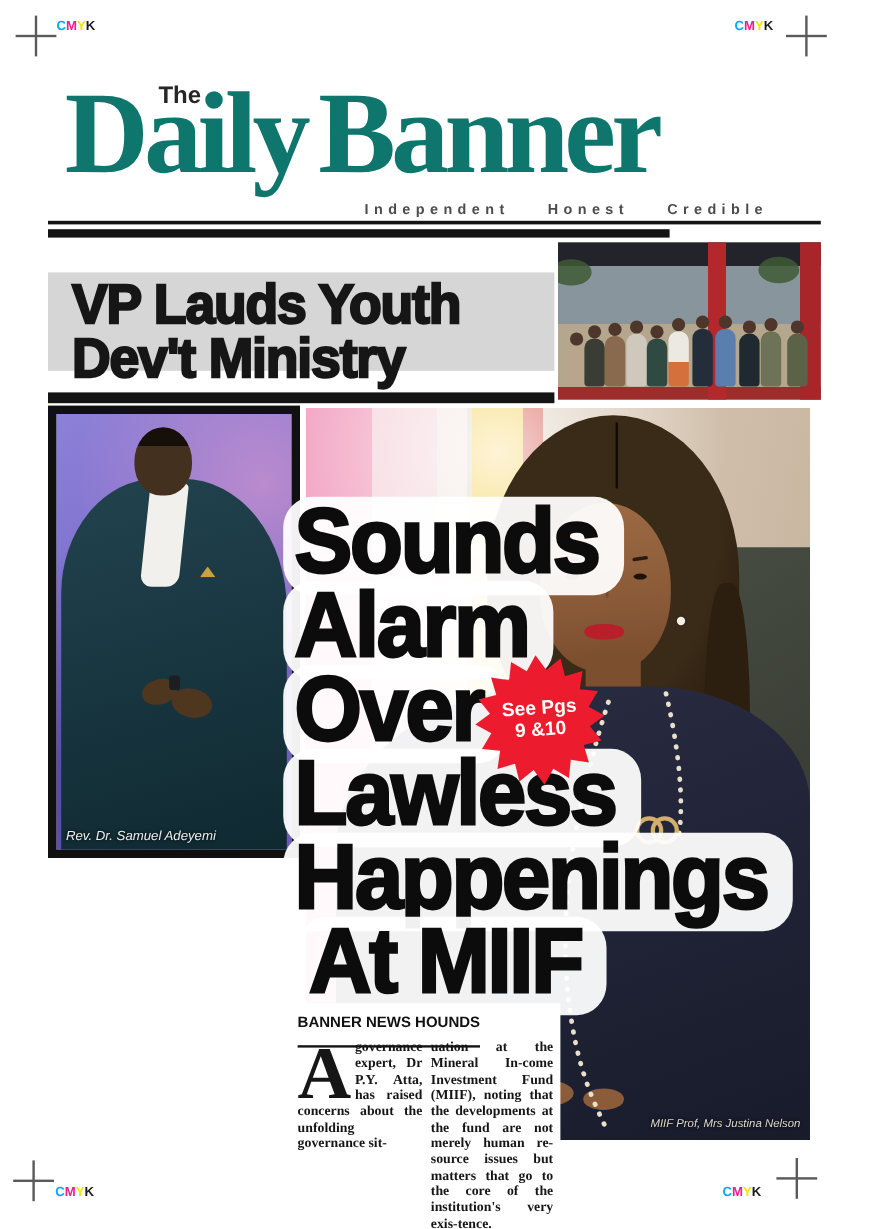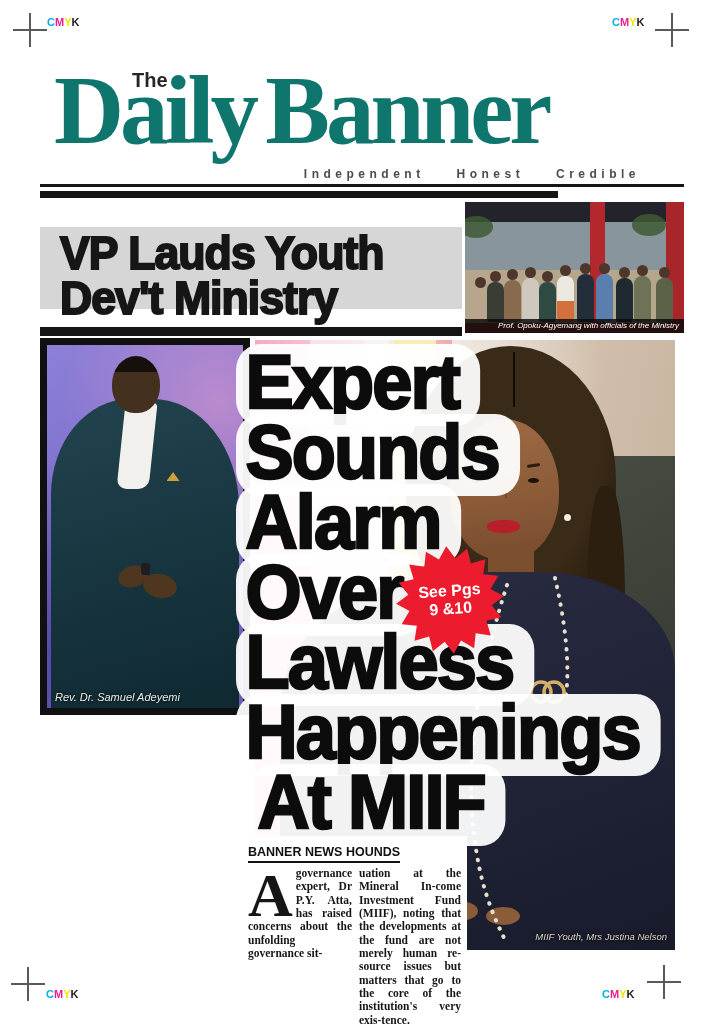--- a/index.html
+++ b/index.html
@@ -114,21 +114,21 @@
     letter-spacing:-2px;color:#0c0c0c;-webkit-text-stroke:2.5px #0c0c0c;transform:scaleX(.95);transform-origin:left top;}
 
   
   .badge{position:absolute;left:394px;top:544px;width:112px;height:112px;z-index:6;transform:rotate(-4deg);}
   .badge-text{position:absolute;left:0;top:0;width:112px;height:112px;display:flex;flex-direction:column;
     justify-content:center;align-items:center;color:#fff;font-weight:bold;font-size:16px;line-height:1.1;}
 
   
   .article-panel{position:absolute;left:243px;top:836px;width:224px;height:119px;background:#fff;z-index:4;}
   .byline{position:absolute;left:248px;top:845px;z-index:7;font-size:12.5px;font-weight:bold;color:#111;
-    border-bottom:2px solid #141414;padding-bottom:2px;white-space:nowrap;}
+    border-bottom:2px solid #141414;padding-bottom:12px;white-space:nowrap;}
   .body-cols{position:absolute;left:248px;top:867px;width:213px;z-index:7;display:flex;gap:7px;
     font-family:"Liberation Serif",serif;font-weight:bold;font-size:11.5px;line-height:1.16;color:#161616;text-align:justify;}
   .col1{width:104px;}
   .col2{width:102px;}
   .dropcap{float:left;font-size:62px;line-height:48px;padding:4px 3px 0 0;font-weight:bold;font-family:"Liberation Serif",serif;}
 </style>
 </head>
 <body>
 
 <div class="page">
@@ -166,21 +166,20 @@
         <span class="person" style="left: 18%; background: rgb(138, 106, 79); height: 42px;"></span>
         <span class="person" style="left: 26%; background: rgb(207, 200, 188); height: 44px;"></span>
         <span class="person" style="left: 34%; background: rgb(47, 74, 66); height: 40px;"></span>
         <span class="person" style="left: 42%; background: linear-gradient(rgb(236, 232, 226) 0px, rgb(236, 232, 226) 55%, rgb(212, 112, 60) 55%); height: 46px;"></span>
         <span class="person" style="left: 51%; background: rgb(35, 46, 58); height: 48px;"></span>
         <span class="person" style="left: 60%; background: rgb(90, 126, 174); height: 48px;"></span>
         <span class="person" style="left: 69%; background: rgb(30, 42, 48); height: 44px;"></span>
         <span class="person" style="left: 77%; background: rgb(110, 114, 87); height: 46px;"></span>
         <span class="person" style="left: 87%; background: rgb(92, 98, 71); height: 44px;"></span>
       </div>
-    <div class="cap-bar">Prof. Opoku-Agyemang with officials of the Ministry</div>
   </div>
 
   <div class="adeyemi-photo">
     <div class="adeyemi-suit"></div>
     <div class="adeyemi-shirt"></div>
     <div class="adeyemi-head"></div>
     <div class="pocket-square"></div>
     <div class="hand" style="left:36%;top:61%;width:30px;height:21px;transform:rotate(-15deg);"></div>
     <div class="hand" style="left:49%;top:63%;width:34px;height:24px;transform:rotate(12deg);"></div>
     <div class="watch"></div>
@@ -206,26 +205,25 @@
     <div class="earring"></div>
     <div class="miif-dress"></div>
     <div class="miif-hand" style="left:44%;top:92%;width:38px;height:20px;"></div>
     <div class="miif-hand" style="left:55%;top:93%;width:34px;height:18px;"></div>
     <svg class="necklace-svg" width="420" height="610" viewBox="0 0 420 610">
       <path d="M252,245 C228,320 205,420 222,515 C229,558 243,585 250,600" fill="none" stroke="#e8e0cc" stroke-width="4" stroke-linecap="round" stroke-dasharray="0.5 8.5"></path>
       <path d="M300,238 C310,280 316,330 310,360" fill="none" stroke="#e8e0cc" stroke-width="4" stroke-linecap="round" stroke-dasharray="0.5 8.5"></path>
       <circle cx="286" cy="352" r="10" fill="none" stroke="#d4af6a" stroke-width="3.5"></circle>
       <circle cx="299" cy="352" r="10" fill="none" stroke="#d4af6a" stroke-width="3.5"></circle>
     </svg>
-    <div class="miif-cap">MIIF Youth, Mrs Justina Nelson</div>
+    <div class="miif-cap">MIIF Prof, Mrs Justina Nelson</div>
   </div>
 
   <div class="article-panel"></div>
 
-  <div class="hl" style="top:344px;"><span class="pill">Expert</span></div>
   <div class="hl" style="top:414px;"><span class="pill">Sounds</span></div>
   <div class="hl" style="top:484px;"><span class="pill">Alarm</span></div>
   <div class="hl" style="top:554px;"><span class="pill">Over</span></div>
   <div class="hl" style="top:624px;"><span class="pill">Lawless</span></div>
   <div class="hl" style="top:694px;"><span class="pill">Happenings</span></div>
   <div class="hl" style="top:764px;margin-left:12px;"><span class="pill">At MIIF</span></div>
 
   <div class="badge">
     <svg width="112" height="112" viewBox="0 0 112 112">
       <polygon fill="#ed1b2e" points="110,56 97.2,64.2 105.9,76.7 90.9,79.3 94.2,94.2 79.3,90.9 76.7,105.9 64.2,97.2 56,110 47.8,97.2 35.3,105.9 32.7,90.9 17.8,94.2 21.1,79.3 6.1,76.7 14.8,64.2 2,56 14.8,47.8 6.1,35.3 21.1,32.7 17.8,17.8 32.7,21.1 35.3,6.1 47.8,14.8 56,2 64.2,14.8 76.7,6.1 79.3,21.1 94.2,17.8 90.9,32.7 105.9,35.3 97.2,47.8"></polygon>

